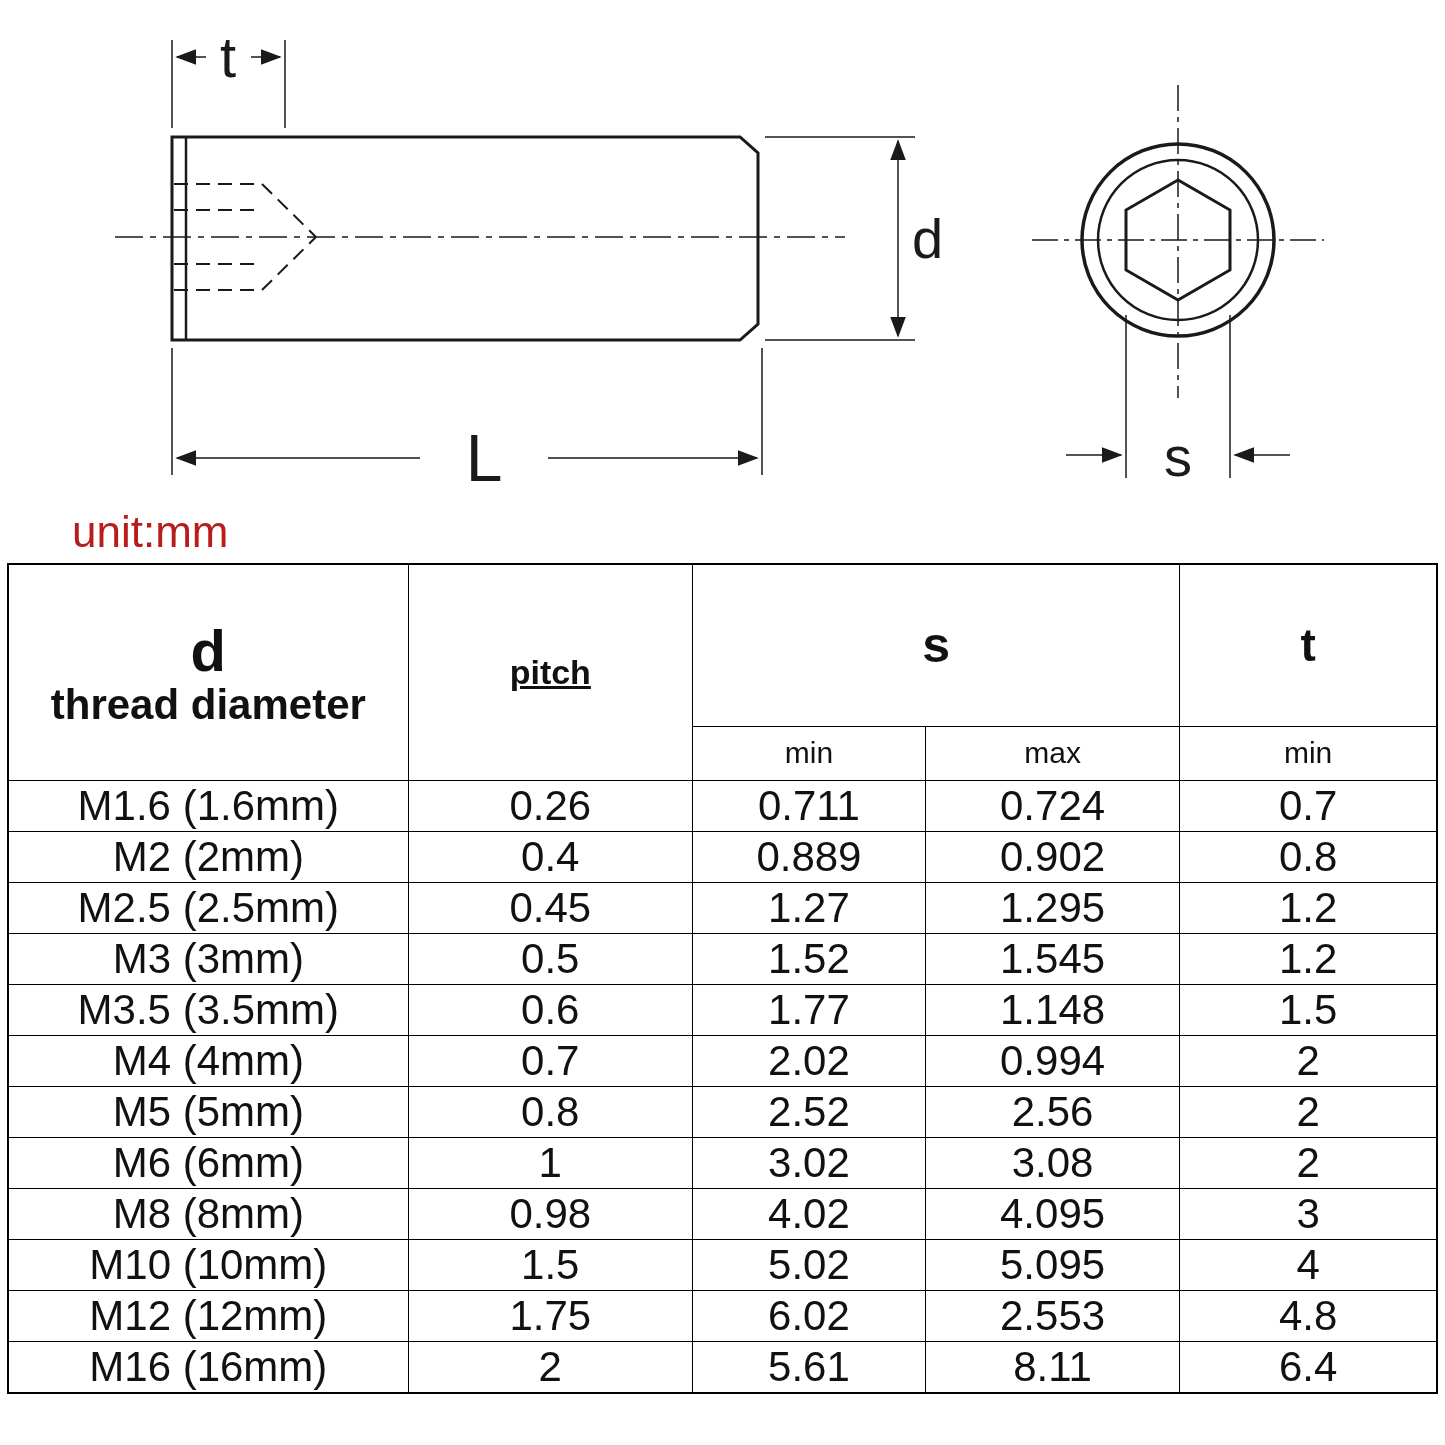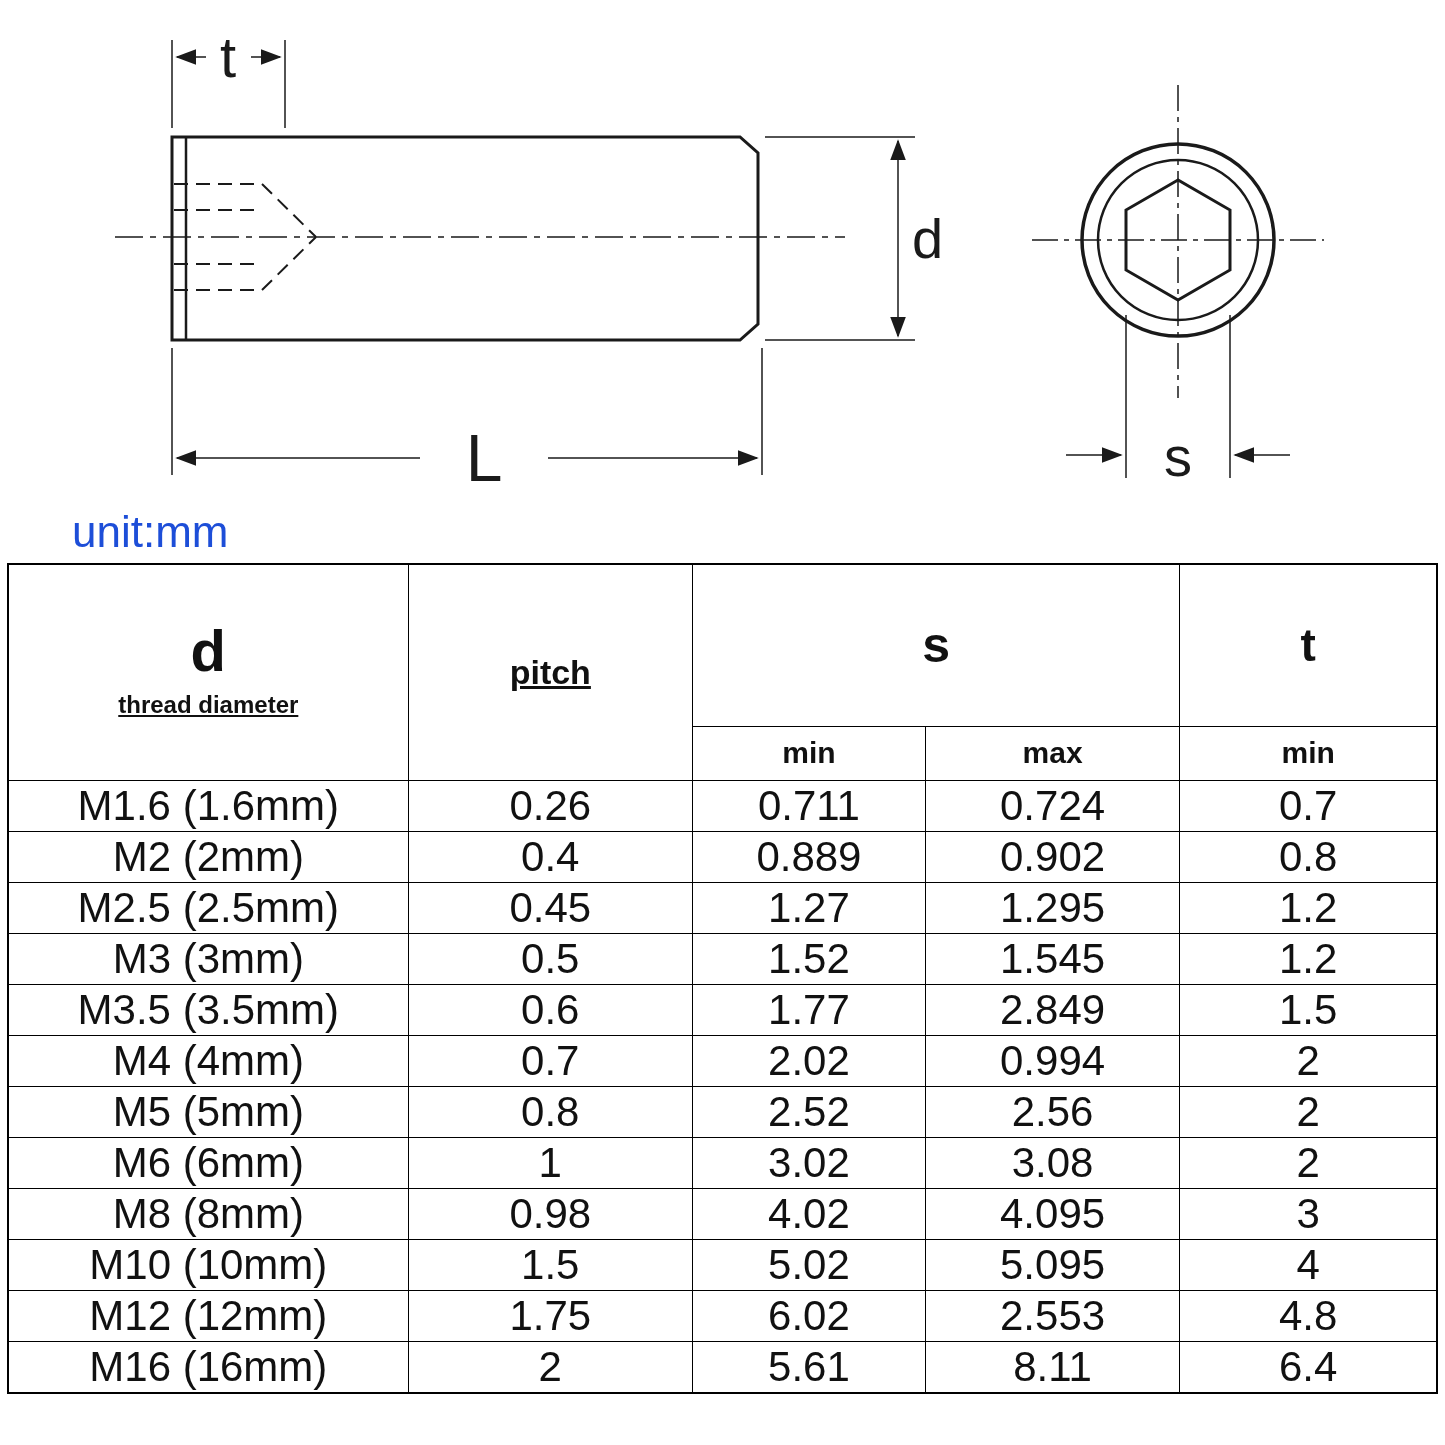--- a/index.html
+++ b/index.html
@@ -7,45 +7,45 @@
     width:1445px;height:1445px;
     font-family:"Liberation Sans", sans-serif;
     color:#111;
     overflow:hidden;
   }
   .drawing-wrap{width:1445px;height:505px;}
   svg{display:block;}
   svg text{font-family:"Liberation Sans", sans-serif;fill:#1a1a1a;}
   .unit-label{
     font-size:44px;
-    color:#1d4ed8;
+    color:#b91c1c;
     margin:2px 0 6px 72px;
     line-height:50px;
   }
   table.spec{
     border-collapse:collapse;
     width:1431px;
     margin:0 7px;
     table-layout:fixed;
   }
   table.spec th, table.spec td{
     border:1.5px solid #000;
     text-align:center;
     vertical-align:middle;
     padding:0;
     color:#111;
   }
   table.spec{border:2px solid #000;}
   tr.hdr-main{height:162px;}
   tr.hdr-sub{height:54px;}
-  tr.hdr-sub th{font-size:30px;font-weight:bold;}
+  tr.hdr-sub th{font-size:30px;font-weight:normal;}
   td{font-size:42px;font-weight:normal;height:50px;}
   .th-d-wrap{display:flex;flex-direction:column;align-items:center;justify-content:center;gap:6px;}
   .th-d-main{font-size:58px;font-weight:bold;line-height:60px;}
-  .th-d-sub{font-size:24px;font-weight:bold;line-height:36px;text-decoration:underline;}
+  .th-d-sub{font-size:42px;font-weight:bold;line-height:36px;}
   .th-pitch{font-size:34px;font-weight:bold;text-decoration:underline;}
   .th-s{font-size:50px;font-weight:bold;}
   .th-t{font-size:46px;font-weight:bold;}
 </style>
 </head>
 <body>
 
 <div class="drawing-wrap">
 <svg width="1445" height="505" viewBox="0 0 1445 505">
   <defs>
@@ -167,21 +167,21 @@
         <td>M3 (3mm)</td>
         <td>0.5</td>
         <td>1.52</td>
         <td>1.545</td>
         <td>1.2</td>
       </tr>
       <tr>
         <td>M3.5 (3.5mm)</td>
         <td>0.6</td>
         <td>1.77</td>
-        <td>2.849</td>
+        <td>1.148</td>
         <td>1.5</td>
       </tr>
       <tr>
         <td>M4 (4mm)</td>
         <td>0.7</td>
         <td>2.02</td>
         <td>0.994</td>
         <td>2</td>
       </tr>
       <tr>

